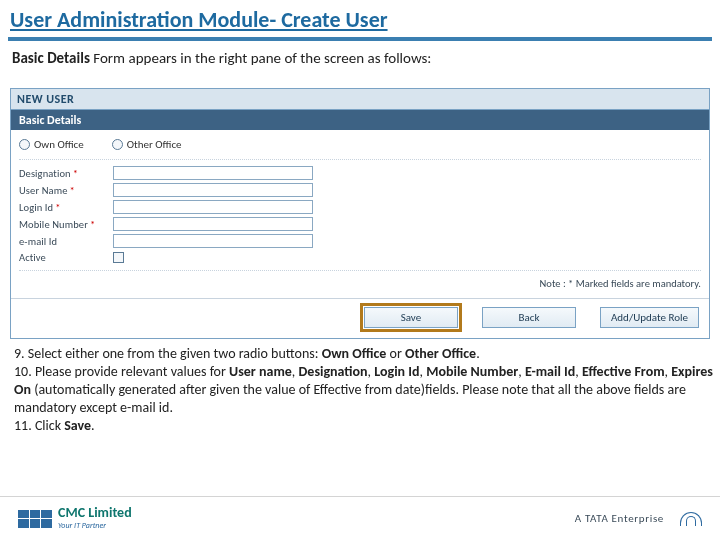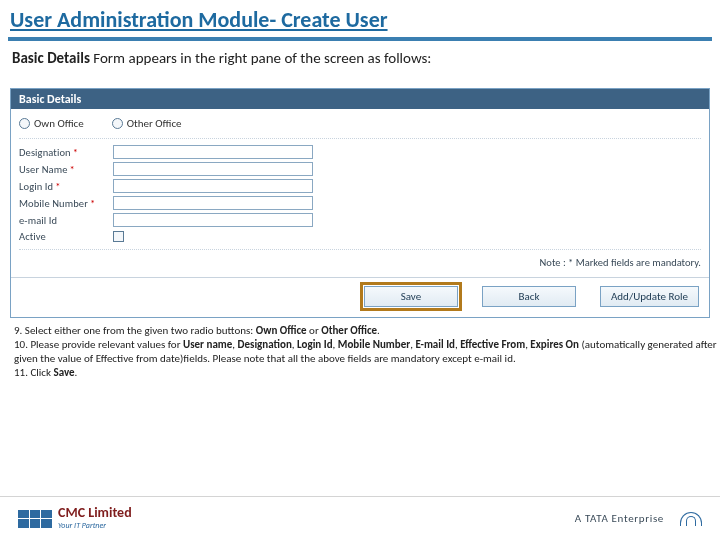--- a/index.html
+++ b/index.html
@@ -132,21 +132,21 @@
     padding: 3px 10px;
     border: 1px solid #7aa2c4;
     background: linear-gradient(#f5f9fc,#e1ebf3);
   }
   .btn.highlight {
     outline: 3px solid #b27a1c;
     outline-offset: 1px;
   }
 
   .instructions {
-    font-size: 11px;
+    font-size: 14px;
     line-height: 1.28;
     padding: 6px 0 0 14px;
   }
   .instructions .bold { font-weight: 700; }
 
   .footer {
     position: absolute;
     left: 0; right: 0; bottom: 0;
     height: 44px;
     border-top: 1px solid #d4d4d4;
@@ -158,21 +158,21 @@
   }
   .cmc-logo { display:flex; align-items:center; gap:6px; }
   .cmc-mark {
     width: 34px; height: 18px;
     display: grid;
     grid-template-columns: repeat(3,1fr);
     grid-template-rows: repeat(2,1fr);
     gap: 1px;
   }
   .cmc-mark span { background:#2e6aa0; }
-  .cmc-text { font-size:14px; font-weight:700; color:#7f1d1d; line-height:0.9; }
+  .cmc-text { font-size:14px; font-weight:700; color:#0f766e; line-height:0.9; }
   .cmc-tag { font-size:8px; color:#2e6aa0; font-style:italic; }
   .tata {
     display:flex; align-items:flex-start; gap:16px;
     color:#3a4a58; font-size:11px; letter-spacing:.06em;
   }
   .tata-mark {
     width: 22px; height: 14px;
     border: 1px solid #2e6aa0;
     border-bottom: none;
     border-top-left-radius: 12px;
@@ -189,20 +189,21 @@
 <body>
 
 <div class="slide-title">User Administration Module- Create User</div>
 <div class="title-rule"></div>
 
 <div class="intro">
   <span class="bold">Basic Details</span><span> Form appears in the right pane of the screen as follows:</span>
 </div>
 
 <div class="form-wrap">
+  <div class="form-header">NEW USER</div>
   <div class="section-bar">Basic Details</div>
 
   <div class="form-body">
 
     <div class="radio-row">
       <div class="radio-opt">
         <span class="radio-dot"></span>
         <span>Own Office</span>
       </div>
       <div class="radio-opt">

